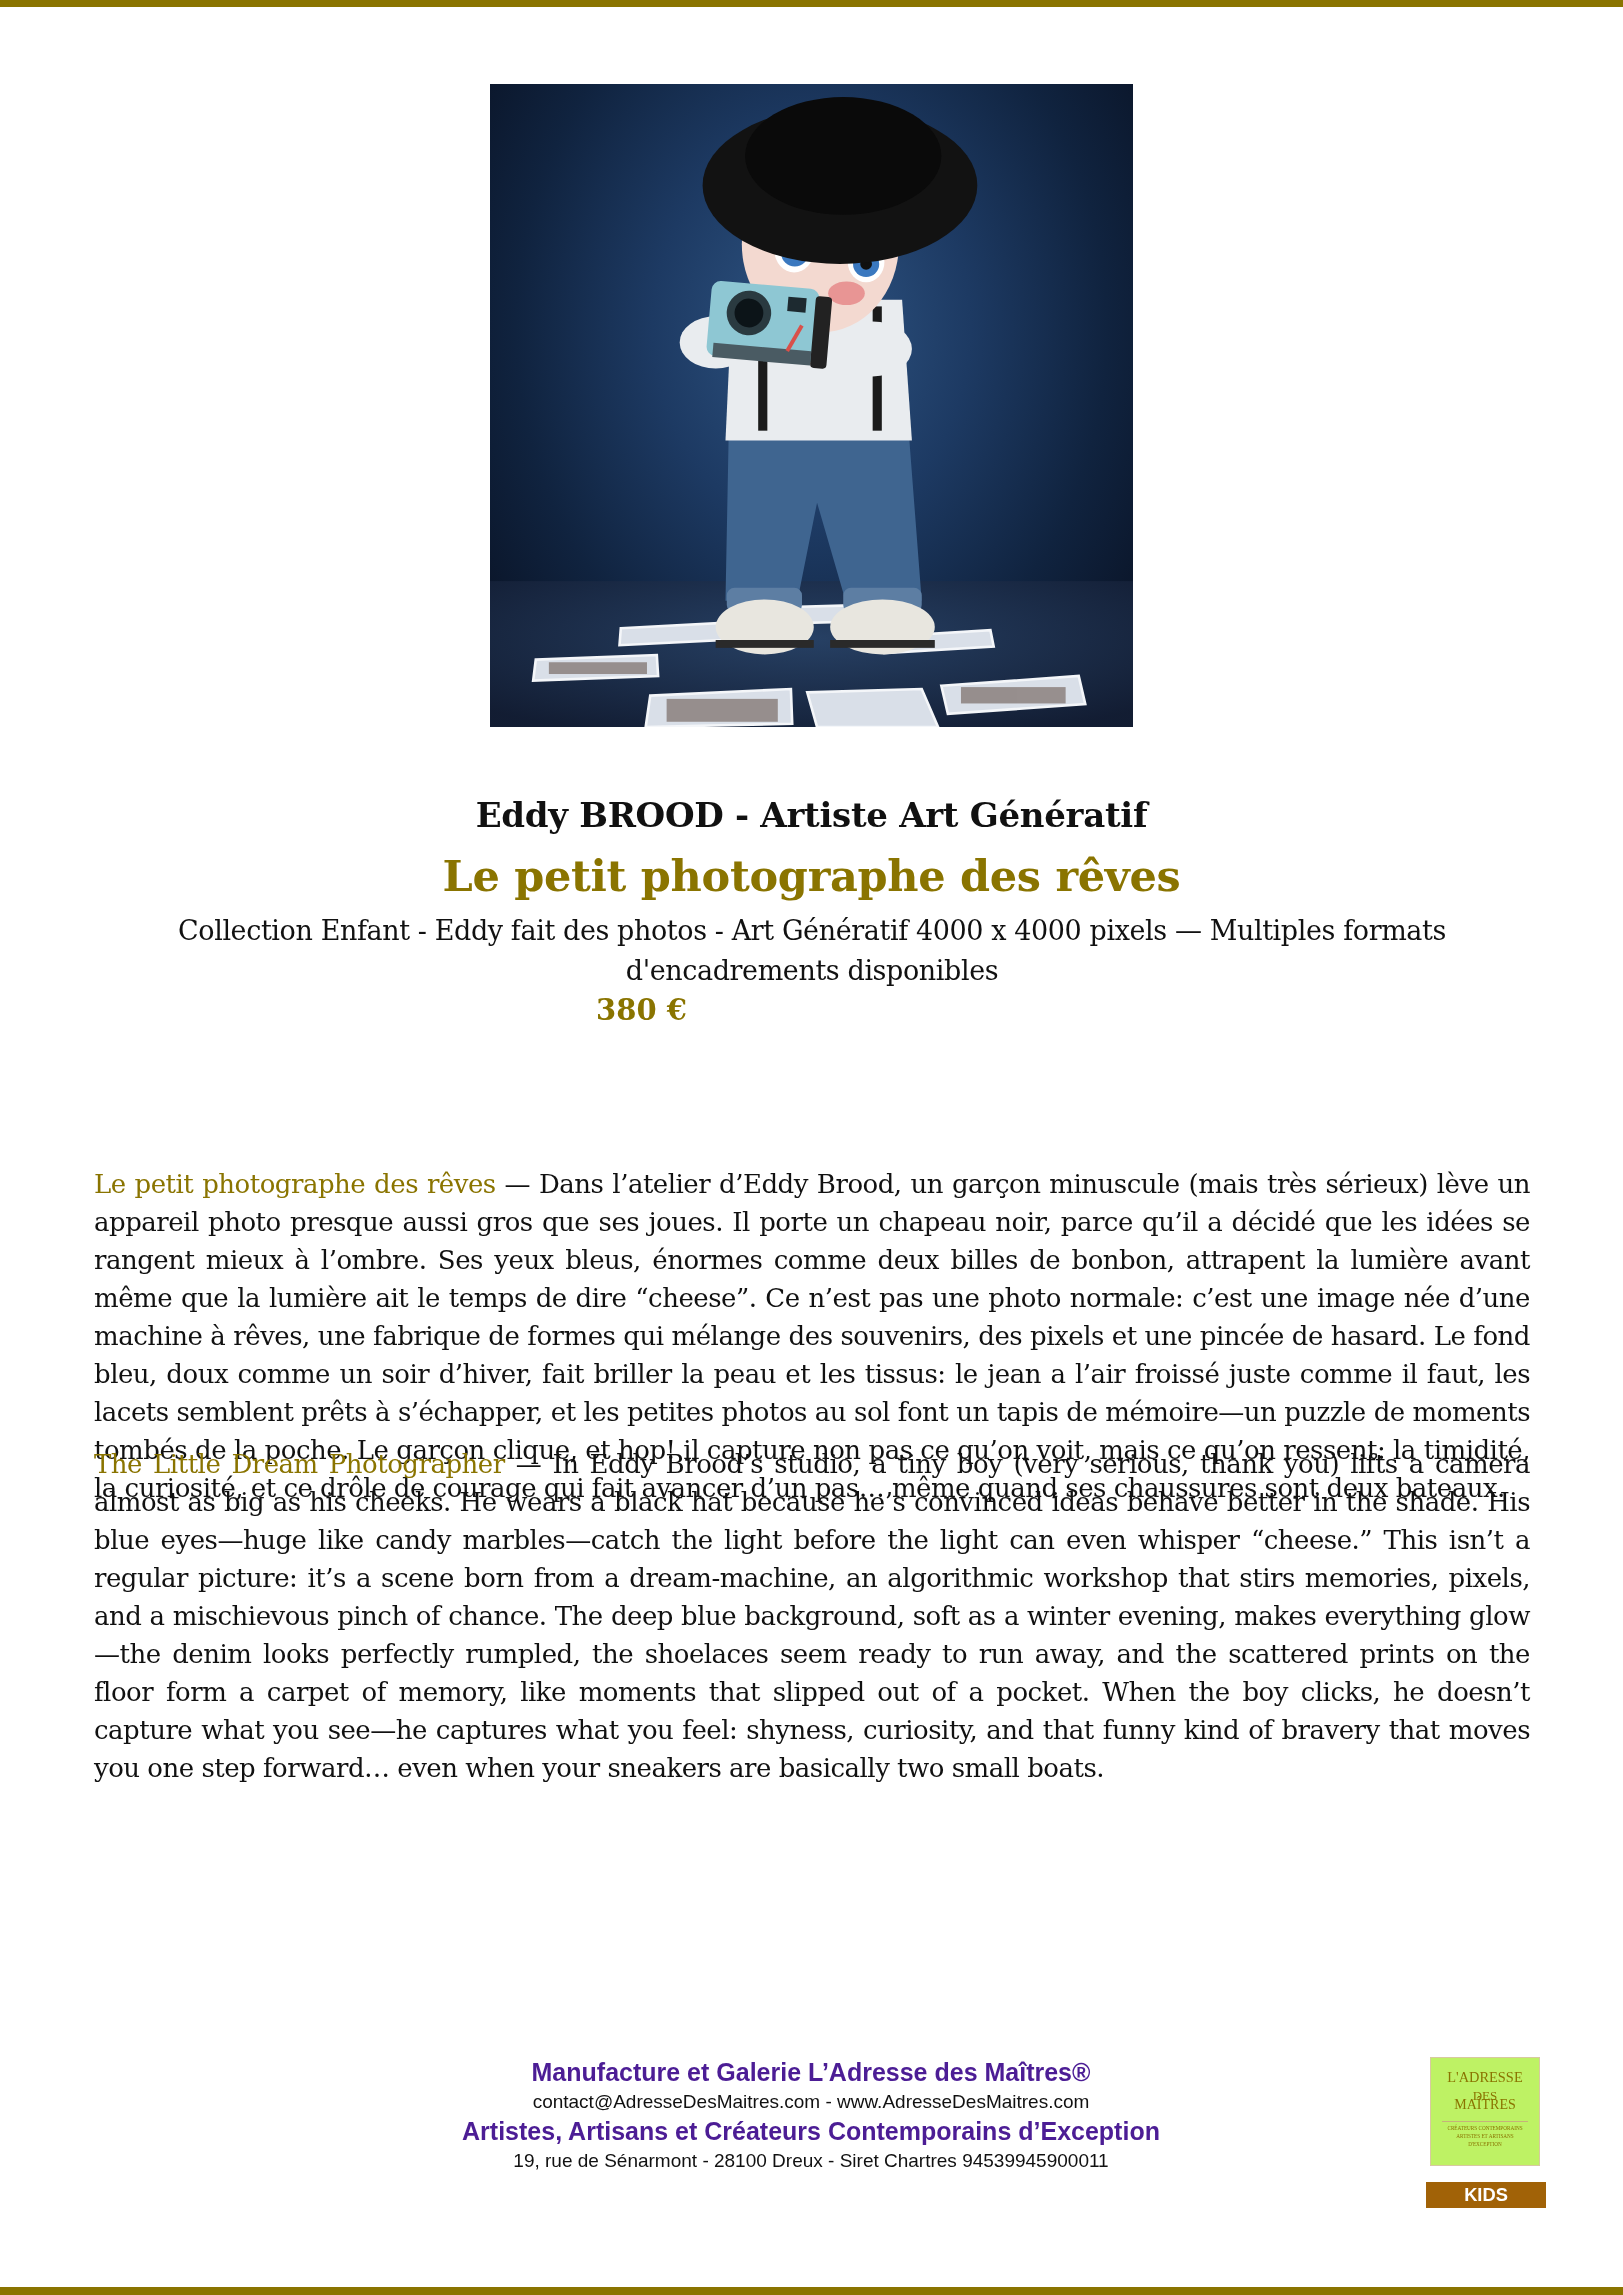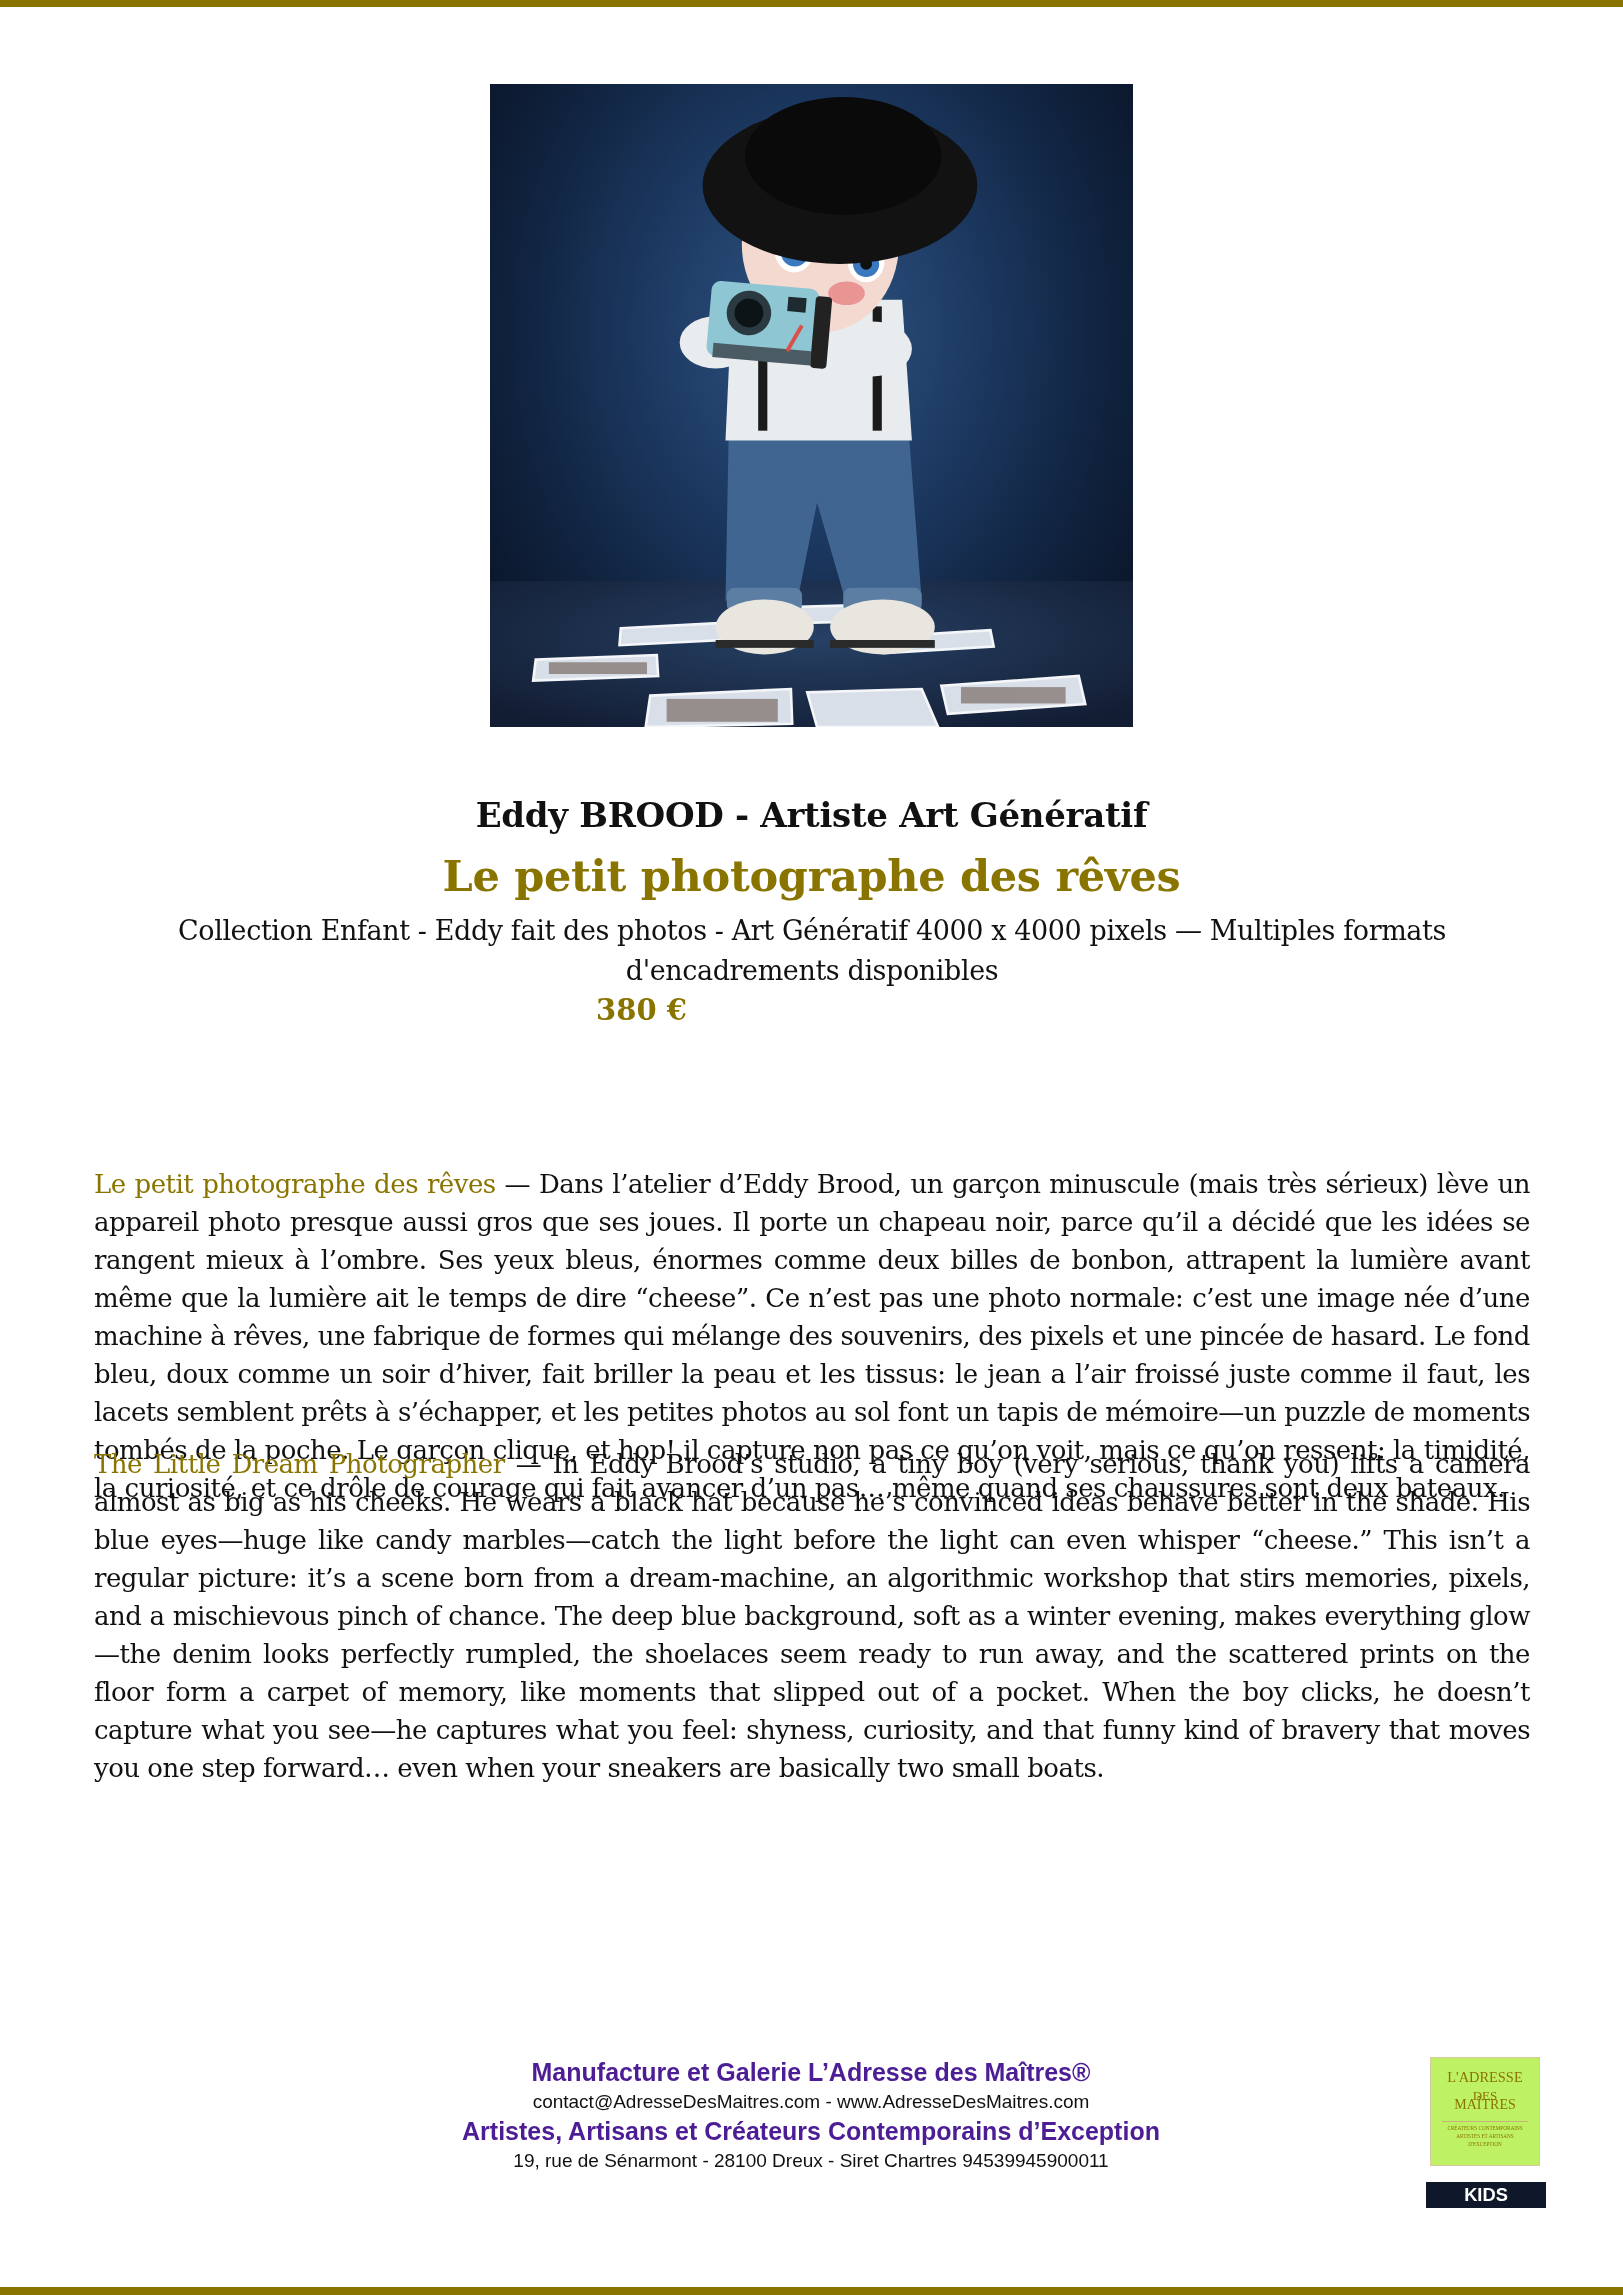--- a/index.html
+++ b/index.html
@@ -58,21 +58,21 @@
     font-family:"Liberation Serif", serif; color:#8a7400; background:#bef264;
   }
   .logo .l1 { position:absolute; top:10.5px; left:0; width:100%; font-size:14.4px; }
   .logo .l2 { position:absolute; top:30px; left:0; width:100%; font-size:13px; }
   .logo .l3 { position:absolute; top:39px; left:0; width:100%; font-size:14px; }
   .logo .rule { position:absolute; top:63px; left:10.5px; width:86px; height:0.7px; background:#c6b27a; }
   .logo .l4 { position:absolute; top:67px; left:0; width:100%; font-size:5.2px; line-height:7.9px; }
 
   .kids-badge {
     position:absolute; left:1426px; top:2182px; width:120px; height:25.5px;
-    background:#0f172a; color:#fff; text-align:center;
+    background:#a16207; color:#fff; text-align:center;
     font-family:"Liberation Sans", sans-serif; font-weight:bold; font-size:18.3px; line-height:25.5px;
   }
 </style>
 </head>
 <body>
 
 <div class="bar-top"></div>
 
 <div class="artwork" title="Illustration: petit garçon au chapeau noir tenant un appareil photo instantané bleu clair, en salopette en jean, photos éparpillées au sol sur fond bleu">
   <svg viewBox="0 0 983 983">

